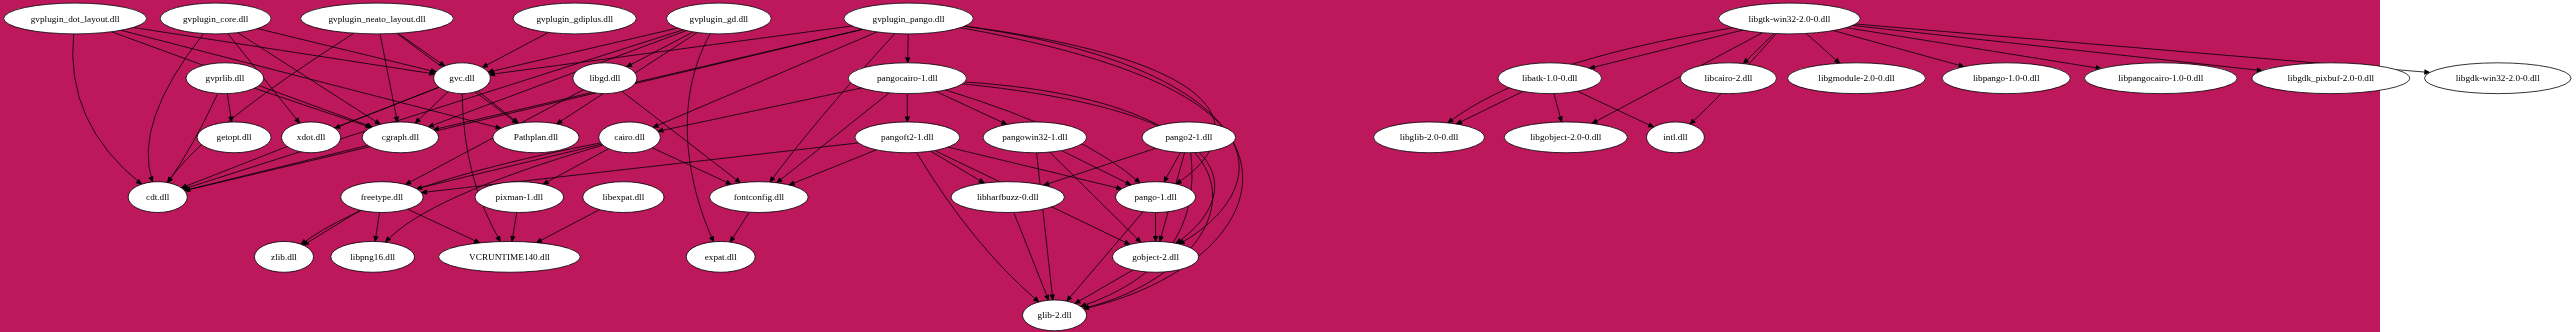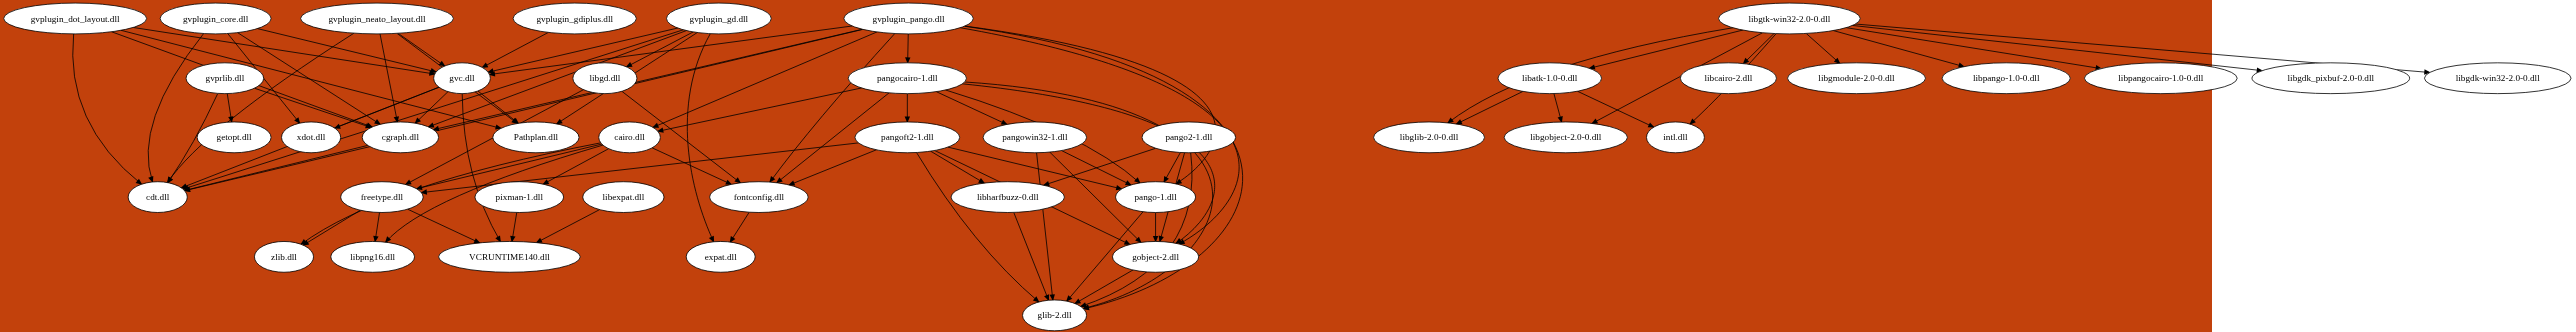--- a/index.html
+++ b/index.html
@@ -8,23 +8,23 @@
     background: #ffffff;
   }
   body {
     width: 2576px;
     height: 332px;
     overflow: hidden;
     font-family: "Liberation Serif", "DejaVu Serif", serif;
   }
   #graph-wrap {
     position: relative;
-    width: 2212px;
+    width: 2380px;
     height: 332px;
-    background: #c2410c;
+    background: #be185d;
   }
   svg { display: block; }
   .node-ellipse {
     fill: #ffffff;
     stroke: #000000;
     stroke-width: 1.3;
   }
   .node-label {
     fill: #000000;
     font-family: "Liberation Serif", "DejaVu Serif", serif;

